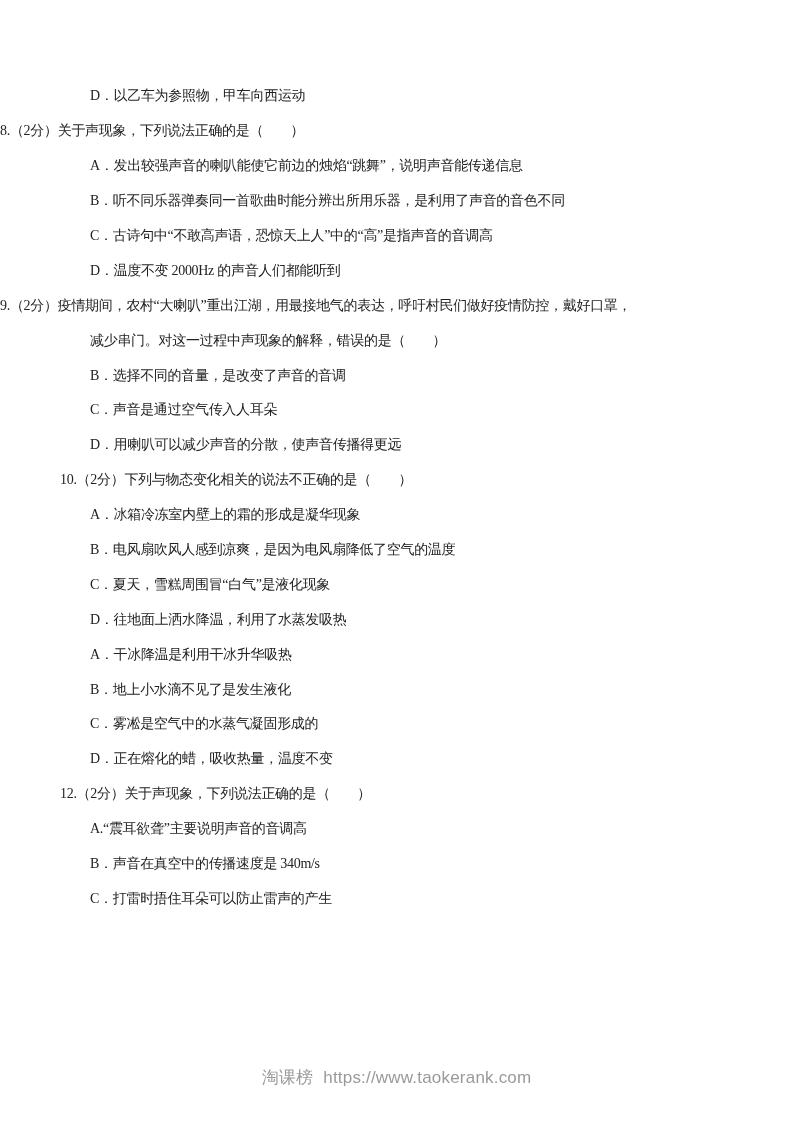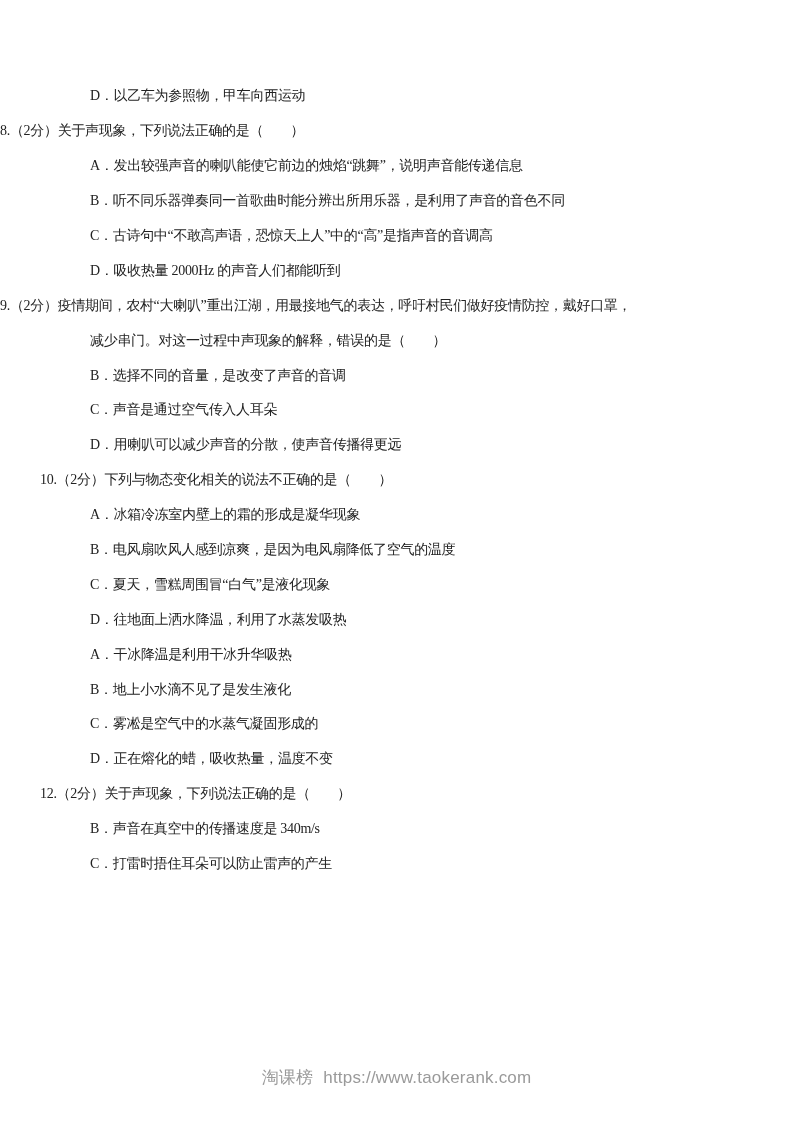--- a/index.html
+++ b/index.html
@@ -21,21 +21,21 @@
   .line {
     height: 34.9px;
     display: flex;
     align-items: center;
     white-space: nowrap;
     font-size: 14px;
     letter-spacing: -0.3px;
     color: #222222;
   }
   .ind-q1 { }  
-  .ind-q2 { padding-left: 40px; }  
+  .ind-q2 { padding-left: 60px; }  
   .ind-opt { padding-left: 90px; } 
   .footer {
     position: absolute;
     top: 1066px;
     left: 0;
     width: 100%;
     height: 24px;
     line-height: 24px;
     text-align: center;
     font-family: "Liberation Sans", "DejaVu Sans", sans-serif;
@@ -47,35 +47,36 @@
 </style>
 </head>
 <body>
 
 <div class="content">
   <div class="line ind-opt">D．以乙车为参照物，甲车向西运动</div>
   <div class="line ind-q1">8.（2分）关于声现象，下列说法正确的是（　　）</div>
   <div class="line ind-opt">A．发出较强声音的喇叭能使它前边的烛焰“跳舞”，说明声音能传递信息</div>
   <div class="line ind-opt">B．听不同乐器弹奏同一首歌曲时能分辨出所用乐器，是利用了声音的音色不同</div>
   <div class="line ind-opt">C．古诗句中“不敢高声语，恐惊天上人”中的“高”是指声音的音调高</div>
-  <div class="line ind-opt">D．吸收热量 2000Hz 的声音人们都能听到</div>
+  <div class="line ind-opt">D．温度不变 2000Hz 的声音人们都能听到</div>
   <div class="line ind-q1">9.（2分）疫情期间，农村“大喇叭”重出江湖，用最接地气的表达，呼吁村民们做好疫情防控，戴好口罩，</div>
   <div class="line ind-opt">减少串门。对这一过程中声现象的解释，错误的是（　　）</div>
   <div class="line ind-opt">B．选择不同的音量，是改变了声音的音调</div>
   <div class="line ind-opt">C．声音是通过空气传入人耳朵</div>
   <div class="line ind-opt">D．用喇叭可以减少声音的分散，使声音传播得更远</div>
   <div class="line ind-q2">10.（2分）下列与物态变化相关的说法不正确的是（　　）</div>
   <div class="line ind-opt">A．冰箱冷冻室内壁上的霜的形成是凝华现象</div>
   <div class="line ind-opt">B．电风扇吹风人感到凉爽，是因为电风扇降低了空气的温度</div>
   <div class="line ind-opt">C．夏天，雪糕周围冒“白气”是液化现象</div>
   <div class="line ind-opt">D．往地面上洒水降温，利用了水蒸发吸热</div>
   <div class="line ind-opt">A．干冰降温是利用干冰升华吸热</div>
   <div class="line ind-opt">B．地上小水滴不见了是发生液化</div>
   <div class="line ind-opt">C．雾凇是空气中的水蒸气凝固形成的</div>
   <div class="line ind-opt">D．正在熔化的蜡，吸收热量，温度不变</div>
   <div class="line ind-q2">12.（2分）关于声现象，下列说法正确的是（　　）</div>
+  <div class="line ind-opt">A.“震耳欲聋”主要说明声音的音调高</div>
   <div class="line ind-opt">B．声音在真空中的传播速度是 340m/s</div>
   <div class="line ind-opt">C．打雷时捂住耳朵可以防止雷声的产生</div>
 </div>
 
 <div class="footer">
   <span class="site-name">淘课榜</span><span>https://www.taokerank.com</span>
 </div>
 
 </body></html>

